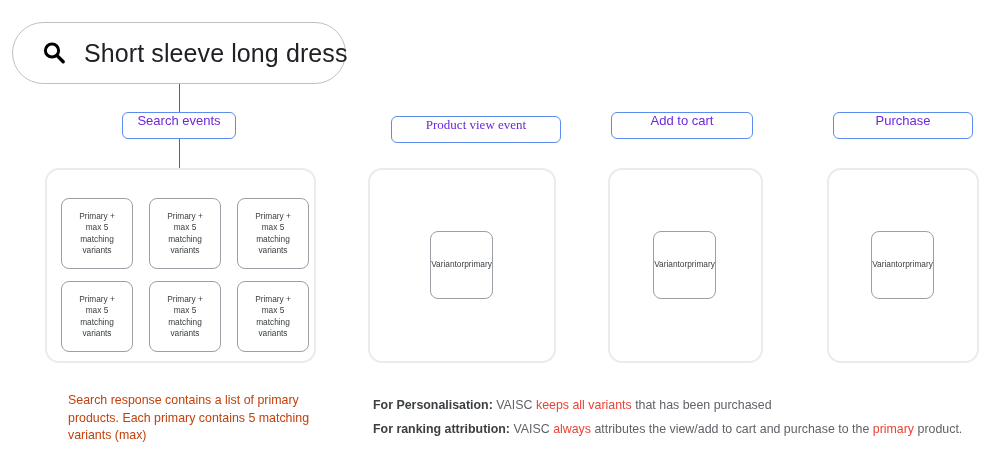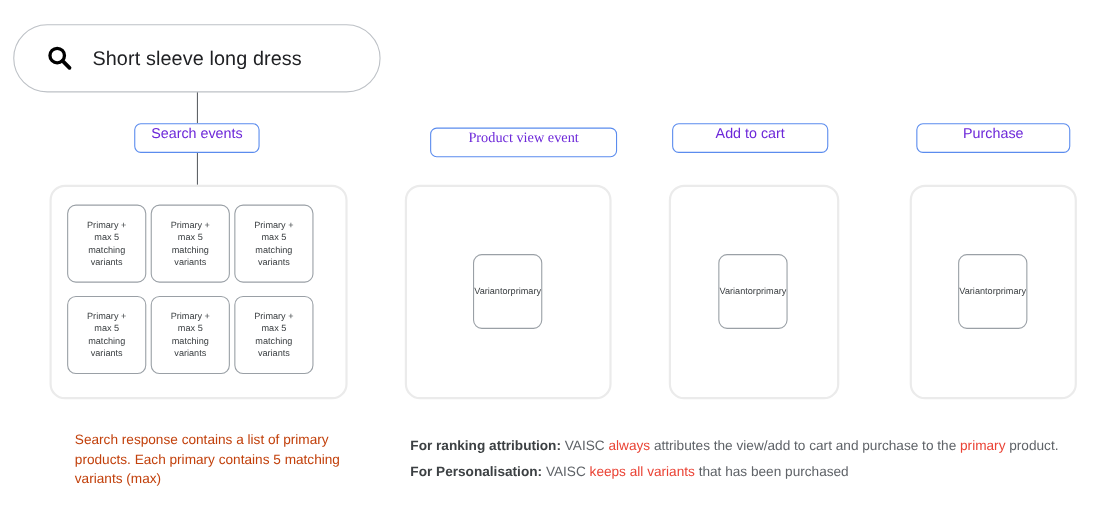--- a/index.html
+++ b/index.html
@@ -36,21 +36,21 @@
     padding-left: 28px;
   }
   .search-icon {
     width: 26px;
     height: 26px;
     flex: 0 0 auto;
     display: block;
   }
   .search-text {
     margin-left: 17px;
-    font-size: 18px;
+    font-size: 25px;
     color: #202124;
     letter-spacing: .1px;
     white-space: nowrap;
   }
 
   
   .connector {
     position: absolute;
     width: 1.4px;
     background: #5f6368;
@@ -88,26 +88,26 @@
   }
   .panel-search { left: 45px;  top: 168px; width: 271px; height: 195px; }
   .panel-view   { left: 368px; top: 168px; width: 188px; height: 195px; }
   .panel-cart   { left: 608px; top: 168px; width: 155px; height: 195px; }
   .panel-purch  { left: 827px; top: 168px; width: 152px; height: 195px; }
 
   
   .card-grid {
     position: absolute;
     left: 61px;
-    top: 186px;
+    top: 198px;
     width: 240px;
     display: grid;
     grid-template-columns: repeat(3, 72px);
     grid-template-rows: repeat(2, 71px);
-    gap: 12px 4px;
+    gap: 12px 16px;
   }
   .primary-card {
     box-sizing: border-box;
     border: 1.1px solid #9aa0a6;
     border-radius: 8px;
     background: #ffffff;
     display: flex;
     flex-direction: column;
     align-items: center;
     justify-content: center;
@@ -247,17 +247,17 @@
       <div>primary</div>
     </div>
   <div class="variant-card vc-purch">
       <div>Variant</div>
       <div>or</div>
       <div>primary</div>
     </div>
 
   <div class="caption-left">Search response contains a list of primary products. Each primary contains 5 matching variants (max)</div>
   <div class="notes">
+      <div class="row"><b>For Personalisation:</b><span> VAISC </span><span class="hl">keeps all variants</span><span> that has been purchased</span></div>
       <div class="row"><b>For ranking attribution:</b><span> VAISC </span><span class="hl">always</span><span> attributes the view/add to cart and purchase to the </span><span class="hl">primary</span><span> product.</span></div>
-      <div class="row"><b>For Personalisation:</b><span> VAISC </span><span class="hl">keeps all variants</span><span> that has been purchased</span></div>
     </div>
 
 </div>
 
 </body></html>

